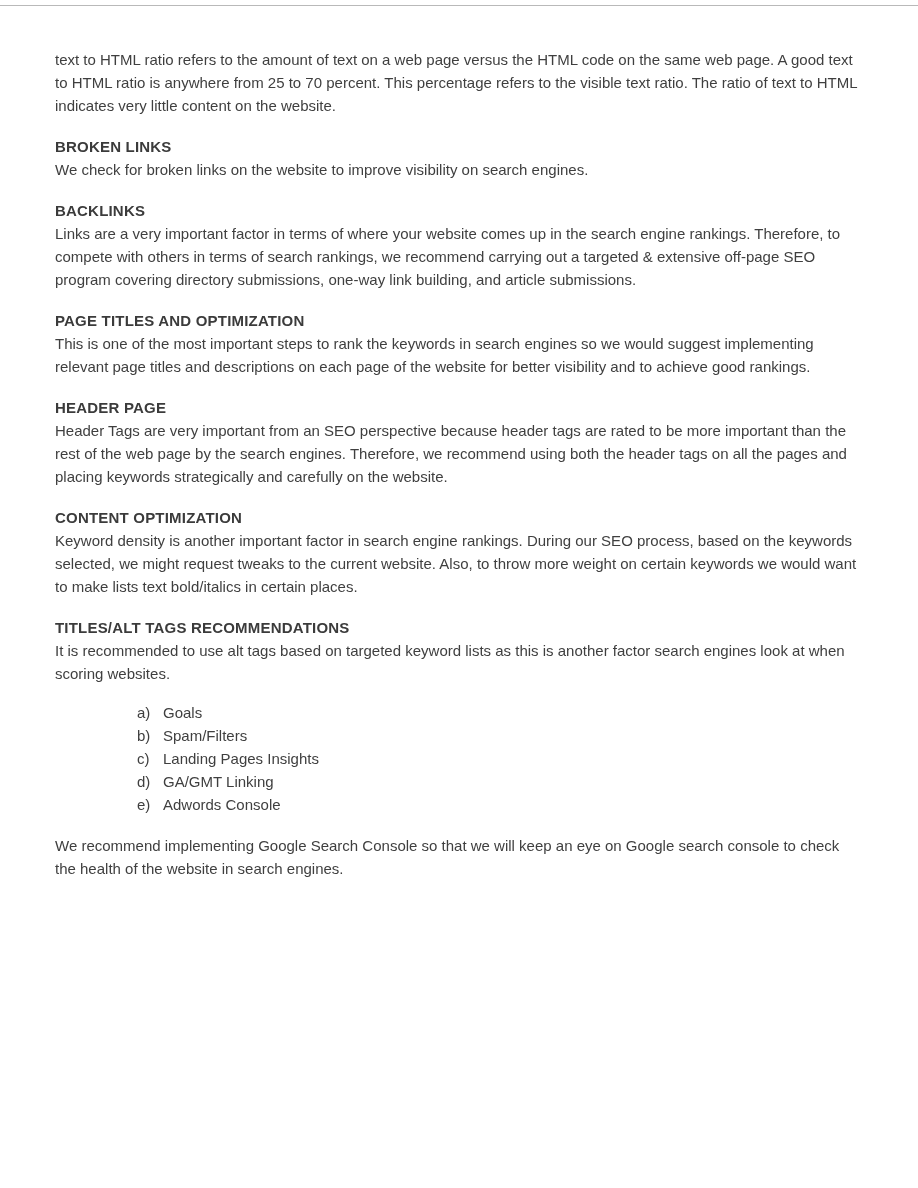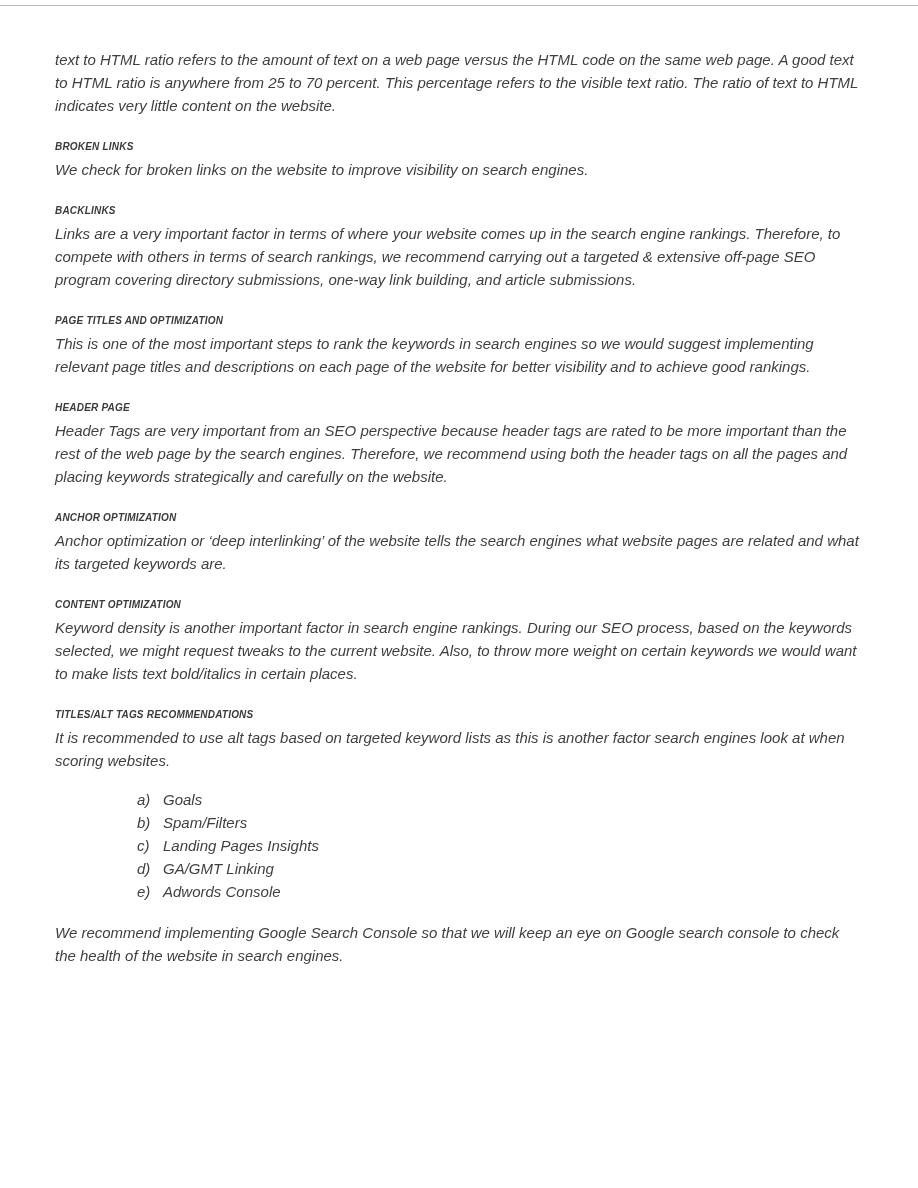--- a/index.html
+++ b/index.html
@@ -9,21 +9,20 @@
   }
   .page {
     position: relative;
     width: 918px;
     height: 1188px;
     background: #ffffff;
     font-family: "Liberation Sans", "DejaVu Sans", sans-serif;
     color: #3f3f3f;
     box-sizing: border-box;
     overflow: hidden;
-    font-style: italic;
   }
   .top-rule {
     position: absolute;
     top: 5px;
     left: 0;
     width: 100%;
     border-top: 1px solid #b9b9b9;
   }
   .content {
     position: absolute;
@@ -32,21 +31,21 @@
     width: 806px;
   }
   .body-text, p.body-text {
     margin: 0;
     font-size: 15px;
     line-height: 23px;
     font-weight: 400;
   }
   h2.sec-heading {
     margin: 18px 0 0 0;
-    font-size: 10px;
+    font-size: 15px;
     line-height: 23px;
     font-weight: 700;
     color: #3b3b3b;
     letter-spacing: 0.2px;
   }
   .intro {
     margin: 0;
   }
   ul.lettered-list {
     list-style: none;
@@ -89,24 +88,20 @@
     <section>
       <h2 class="sec-heading">PAGE TITLES AND OPTIMIZATION</h2>
       <p class="body-text">This is one of the most important steps to rank the keywords in search engines so we would suggest implementing relevant page titles and descriptions on each page of the website for better visibility and to achieve good rankings.</p>
     </section>
 
     <section>
       <h2 class="sec-heading">HEADER PAGE</h2>
       <p class="body-text">Header Tags are very important from an SEO perspective because header tags are rated to be more important than the rest of the web page by the search engines. Therefore, we recommend using both the header tags on all the pages and placing keywords strategically and carefully on the website.</p>
     </section>
 
-    <section>
-      <h2 class="sec-heading">ANCHOR OPTIMIZATION</h2>
-      <p class="body-text">Anchor optimization or ‘deep interlinking’ of the website tells the search engines what website pages are related and what its targeted keywords are.</p>
-    </section>
 
     <section>
       <h2 class="sec-heading">CONTENT OPTIMIZATION</h2>
       <p class="body-text">Keyword density is another important factor in search engine rankings. During our SEO process, based on the keywords selected, we might request tweaks to the current website. Also, to throw more weight on certain keywords we would want to make lists text bold/italics in certain places.</p>
     </section>
 
     <section>
       <h2 class="sec-heading">TITLES/ALT TAGS RECOMMENDATIONS</h2>
       <p class="body-text">It is recommended to use alt tags based on targeted keyword lists as this is another factor search engines look at when scoring websites.</p>
     </section>

